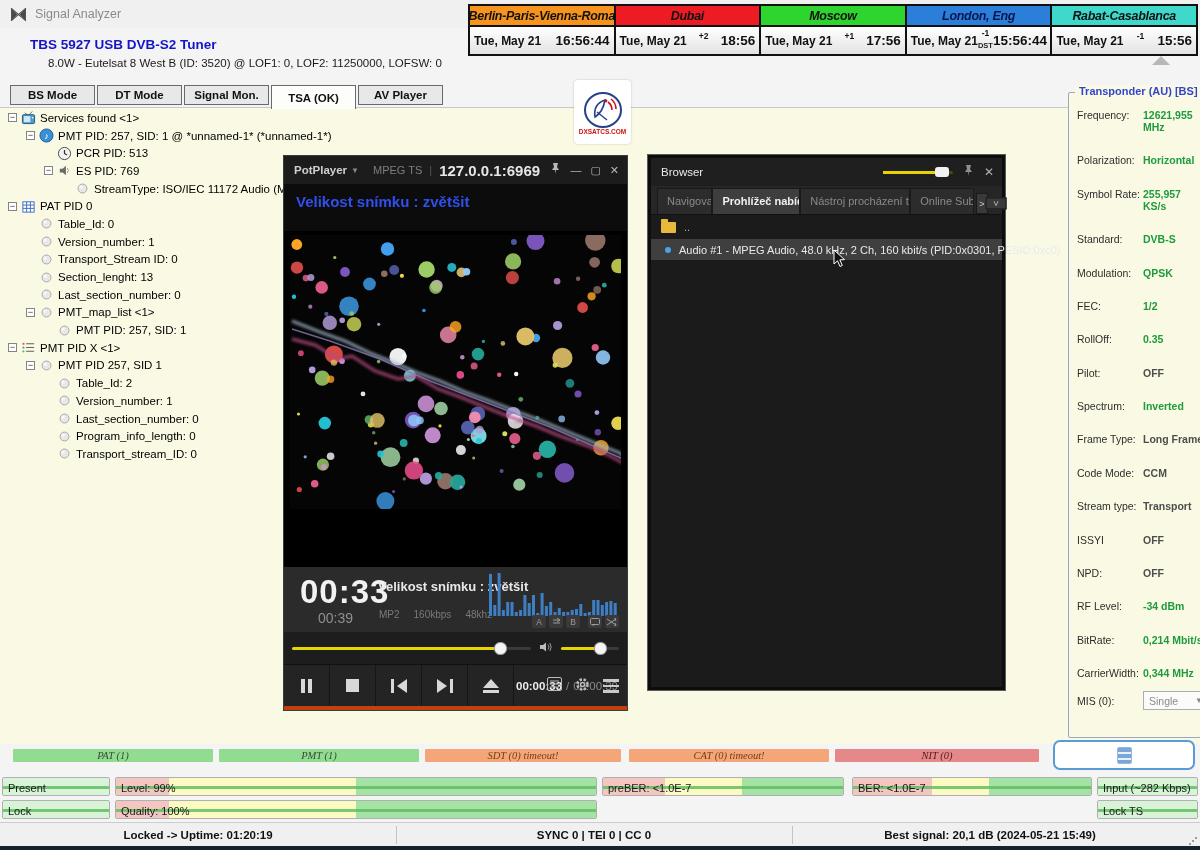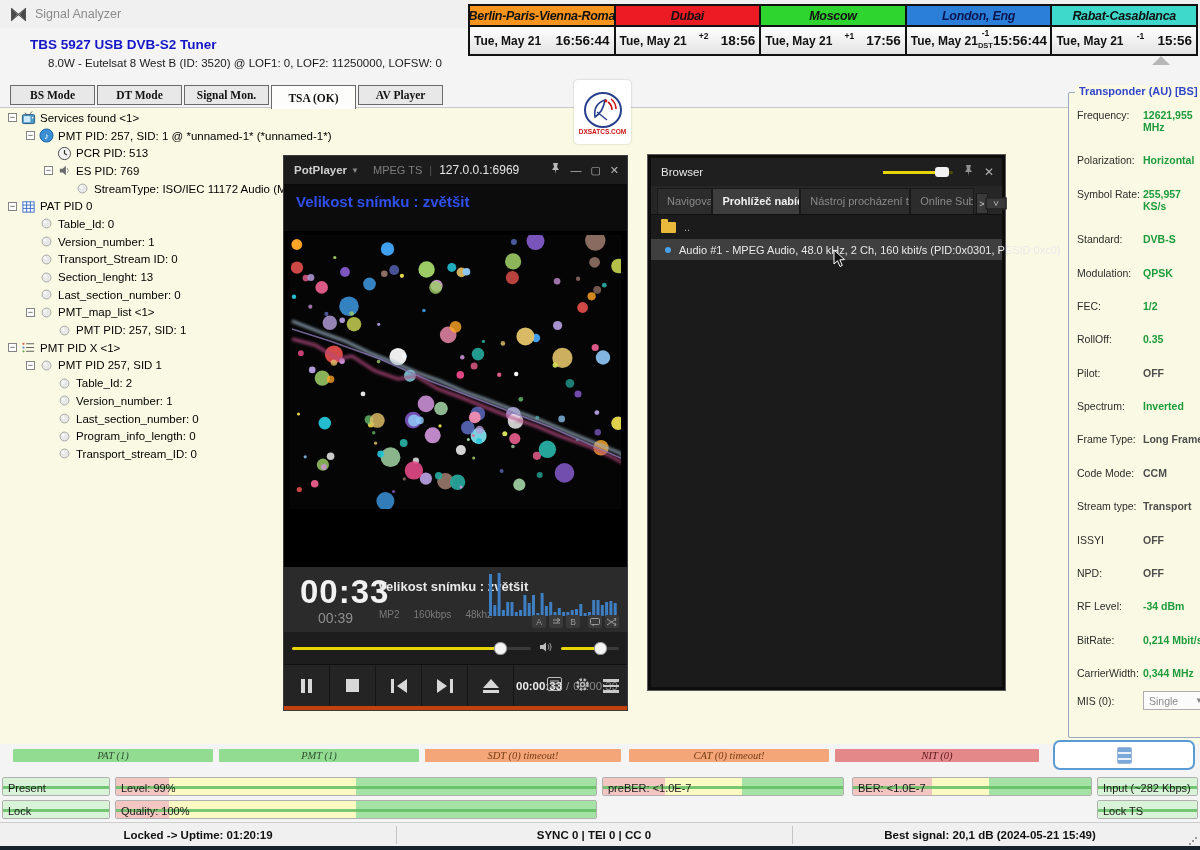--- a/index.html
+++ b/index.html
@@ -8,61 +8,61 @@
   #screen{position:relative;width:1200px;height:850px;background:#f4f4f4;overflow:hidden;}
 
   
   .titlebar{position:absolute;left:0;top:0;width:1200px;height:28px;background:#f0f0f0;display:flex;align-items:center;}
   .app-icon{margin-left:10px;width:17px;height:17px;display:inline-block;}
   .app-title{margin-left:8px;font-size:12.5px;color:#8a8a8a;}
   .tuner-name{position:absolute;left:30px;top:37px;font-size:13.5px;font-weight:bold;color:#1515c8;}
   .tuner-details{position:absolute;left:48px;top:57px;font-size:11.5px;color:#1a1a1a;}
 
   
-  #clocks{position:absolute;left:468px;top:4px;width:730px;height:52px;display:flex;border:2px solid #111;background:#fff;}
+  #clocks{position:absolute;left:468px;top:4px;width:730px;height:52px;display:flex;border:2px solid #111;background:#fff;justify-content:center;}
   .ccol{flex:1;display:flex;flex-direction:column;border-right:2px solid #111;min-width:0;}
   .ccol:last-child{border-right:none;}
   .chead{height:21px;display:flex;align-items:center;justify-content:center;font-weight:bold;font-style:italic;font-size:12.5px;letter-spacing:-0.3px;border-bottom:2px solid #111;white-space:nowrap;overflow:hidden;}
   .cbody{flex:1;display:flex;align-items:center;background:linear-gradient(#ffffff,#e3e3e3);padding:0 4px;white-space:nowrap;}
   .cdate{font-weight:bold;font-size:12px;color:#111;}
   .coff{flex:1;display:inline-flex;flex-direction:column;align-items:center;justify-content:flex-start;line-height:7px;}
   .osup{font-size:8.5px;font-weight:bold;color:#111;position:relative;top:-4px;}
   .osub{font-size:7.5px;font-weight:bold;color:#222;position:relative;top:1px;}
   .ctime{font-weight:bold;font-size:13.5px;color:#111;margin-left:auto;}
   .corner-mark{position:absolute;left:1152px;top:56px;width:0;height:0;border-left:9px solid transparent;border-right:9px solid transparent;border-bottom:9px solid #a8a8a8;opacity:.8;}
 
   
   .info-block{position:absolute;left:590px;top:64px;width:400px;text-align:center;font-size:14px;color:#101010;line-height:19px;z-index:3;}
   .logo{position:absolute;left:574px;top:80px;width:57px;height:64px;background:#fff;border-radius:4px;display:flex;flex-direction:column;align-items:center;justify-content:center;z-index:4;box-shadow:0 0 2px rgba(0,0,0,.25);}
   .logo-text{font-size:6.5px;font-weight:bold;color:#cc1111;margin-top:-2px;}
 
   
   #tabrow{position:absolute;left:10px;top:85px;height:22px;display:flex;gap:2px;z-index:2;}
-  .tab{width:85px;height:20px;background:#e8e8e8;border:1px solid #6a6a6a;display:flex;align-items:center;justify-content:center;font-size:11.5px;font-weight:bold;color:#111;font-family:Liberation Serif, serif;}
+  .tab{width:85px;height:20px;background:#e8e8e8;border:1px solid #6a6a6a;display:flex;align-items:center;justify-content:center;font-size:11.5px;font-weight:bold;color:#111;}
   .tab.active{background:#fdfdfb;height:24px;border-bottom:none;}
 
   
   .main{position:absolute;left:0;top:107px;width:1200px;height:637px;background:#fafae4;border-top:1px solid #c8c8c8;}
 
   
   #tree{position:absolute;left:4px;top:109px;width:278px;}
   .trow{height:17.7px;display:flex;align-items:center;white-space:nowrap;}
   .texp{width:9px;height:9px;border:1px solid #848484;background:#fff;font-size:9px;line-height:6px;text-align:center;color:#333;margin-right:4px;flex:none;}
   .texp.empty{border:none;background:transparent;}
   .tico{width:15px;height:15px;margin-right:4px;flex:none;display:inline-flex;align-items:center;justify-content:center;}
   .tlab{font-size:11.5px;color:#000;}
 
   
   .pp{position:absolute;left:283px;top:155px;width:345px;height:556px;background:#c2410c;border:1px solid #3c3c3c;z-index:5;display:flex;flex-direction:column;}
   .pp-title{height:29px;background:#1c1c1c;display:flex;align-items:center;border-bottom:1px solid #0a0a0a;}
   .pp-menu{color:#cfcfcf;font-size:11.5px;font-weight:bold;margin-left:10px;display:flex;align-items:center;gap:4px;}
   .chev{font-size:8px;color:#888;}
   .pp-stream{color:#7e7e7e;font-size:11px;margin-left:14px;}
   .pp-sep{color:#555;margin:0 7px;font-size:11px;}
-  .pp-src{color:#e6e6e6;font-size:12px;font-weight:normal;}
+  .pp-src{color:#e6e6e6;font-size:15px;font-weight:bold;}
   .pp-ctl{margin-left:auto;display:flex;align-items:center;gap:9px;margin-right:8px;color:#b8b8b8;}
   .wbtn{font-size:11px;cursor:default;}
   .pp-osd-row{height:46px;background:#0c0c0c;}
   .pp-osd{color:#3050ee;font-weight:bold;font-size:15px;padding:8px 0 0 12px;}
   .pp-video{height:282px;background:#000;padding:4px 6px;position:relative;}
   .vid{position:relative;width:100%;height:100%;background:#050505;overflow:hidden;}
   .vid svg{position:absolute;left:0;top:0;}
   .pp-gap{height:54px;background:#000;}
   .pp-info{height:65px;background:#2b2b2b;position:relative;}
   .pp-time-big{position:absolute;left:16px;top:6px;font-size:33px;font-weight:bold;color:#f2f2f2;letter-spacing:1px;}

